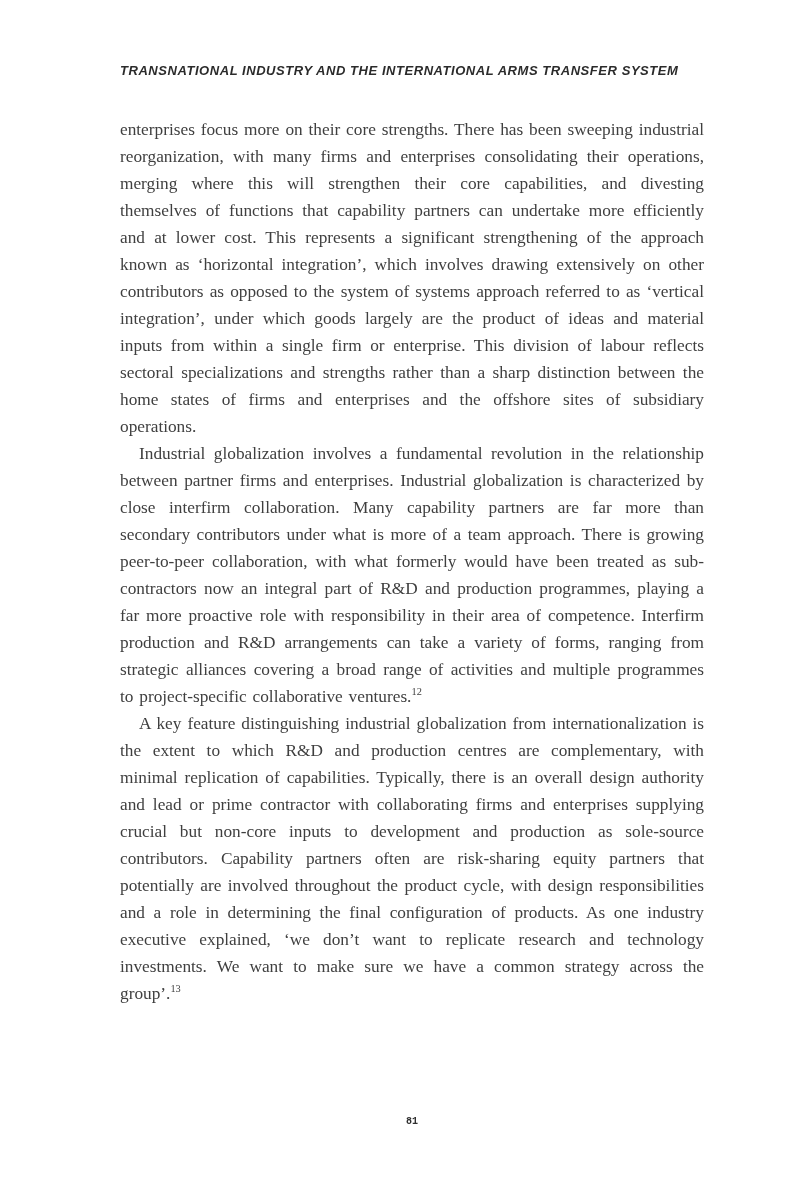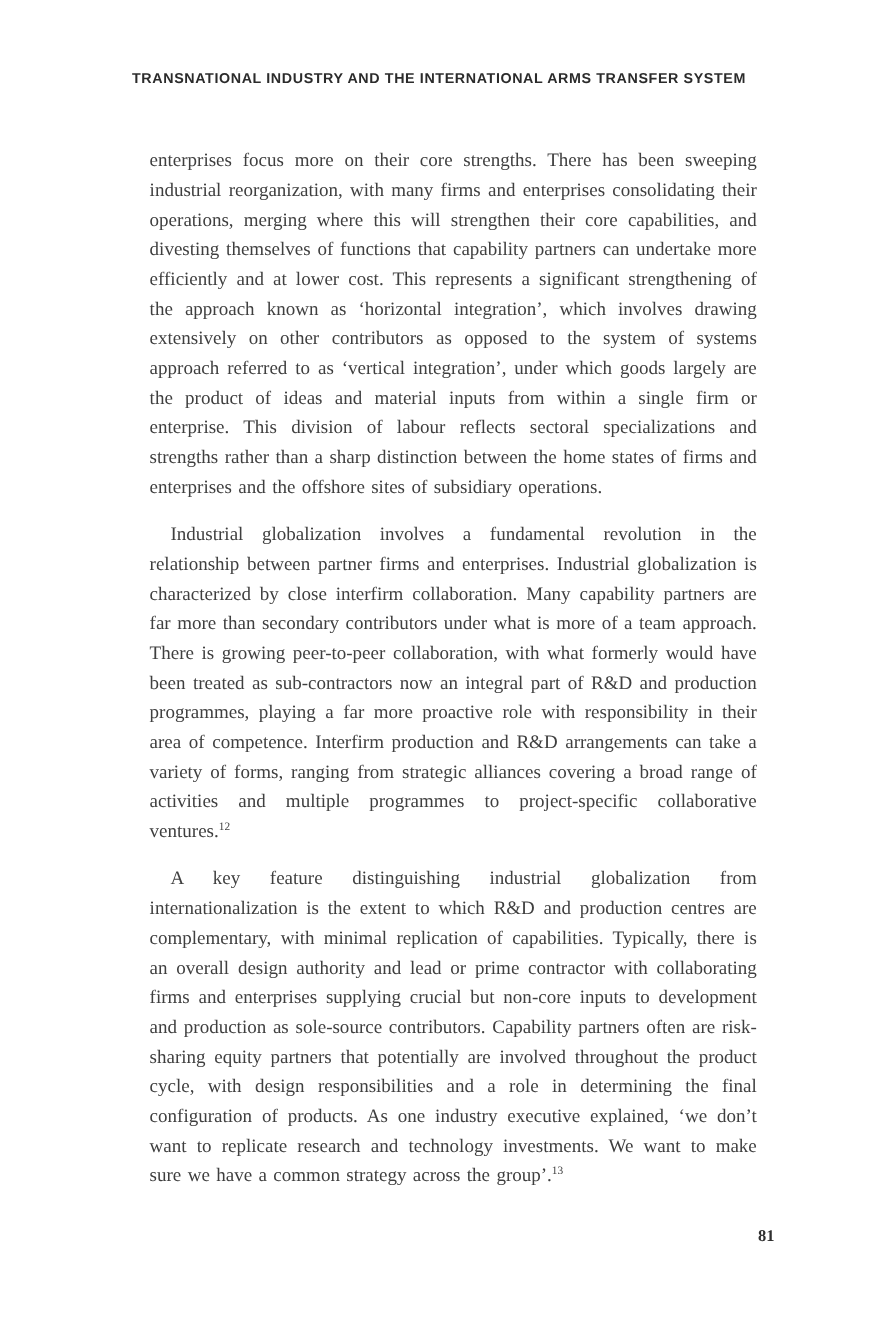--- a/index.html
+++ b/index.html
@@ -18,58 +18,59 @@
     position: absolute;
     left: 120px;
     top: 63px;
     width: 586px;
     font-family: "Liberation Sans", sans-serif;
     font-weight: 700;
     font-size: 13px;
     letter-spacing: 0.55px;
     color: #2b2b2b;
     white-space: nowrap;
+    font-style: italic;
   }
   .body-text {
     position: absolute;
     left: 120px;
     top: 116px;
     width: 584px;
     font-family: "Liberation Serif", serif;
     font-size: 17.3px;
     line-height: 27px;
     color: #3f3f3f;
     text-align: justify;
     word-spacing: 1.5px;
   }
   .para {
-    margin: 16px;
+    margin: 0;
     padding: 0;
   }
   .para.indent {
     text-indent: 19px;
   }
   .para.justify-last {
     text-align-last: justify;
   }
   .body-text sup {
     font-size: 0.6em;
     line-height: 0;
     vertical-align: super;
     letter-spacing: 0;
   }
   .page-number {
     position: absolute;
     left: 120px;
     top: 1116px;
     width: 584px;
-    text-align: right;
-    font-family: Liberation Serif, serif;
+    text-align: center;
+    font-family: Liberation Mono, monospace;
     font-weight: 700;
-    font-size: 15px;
+    font-size: 10px;
     color: #2f2f2f;
   }
 </style>
 </head>
 <body>
 
 <div class="page">
   <div class="running-header">TRANSNATIONAL INDUSTRY AND THE INTERNATIONAL ARMS TRANSFER SYSTEM</div>
 
   <div class="body-text">

